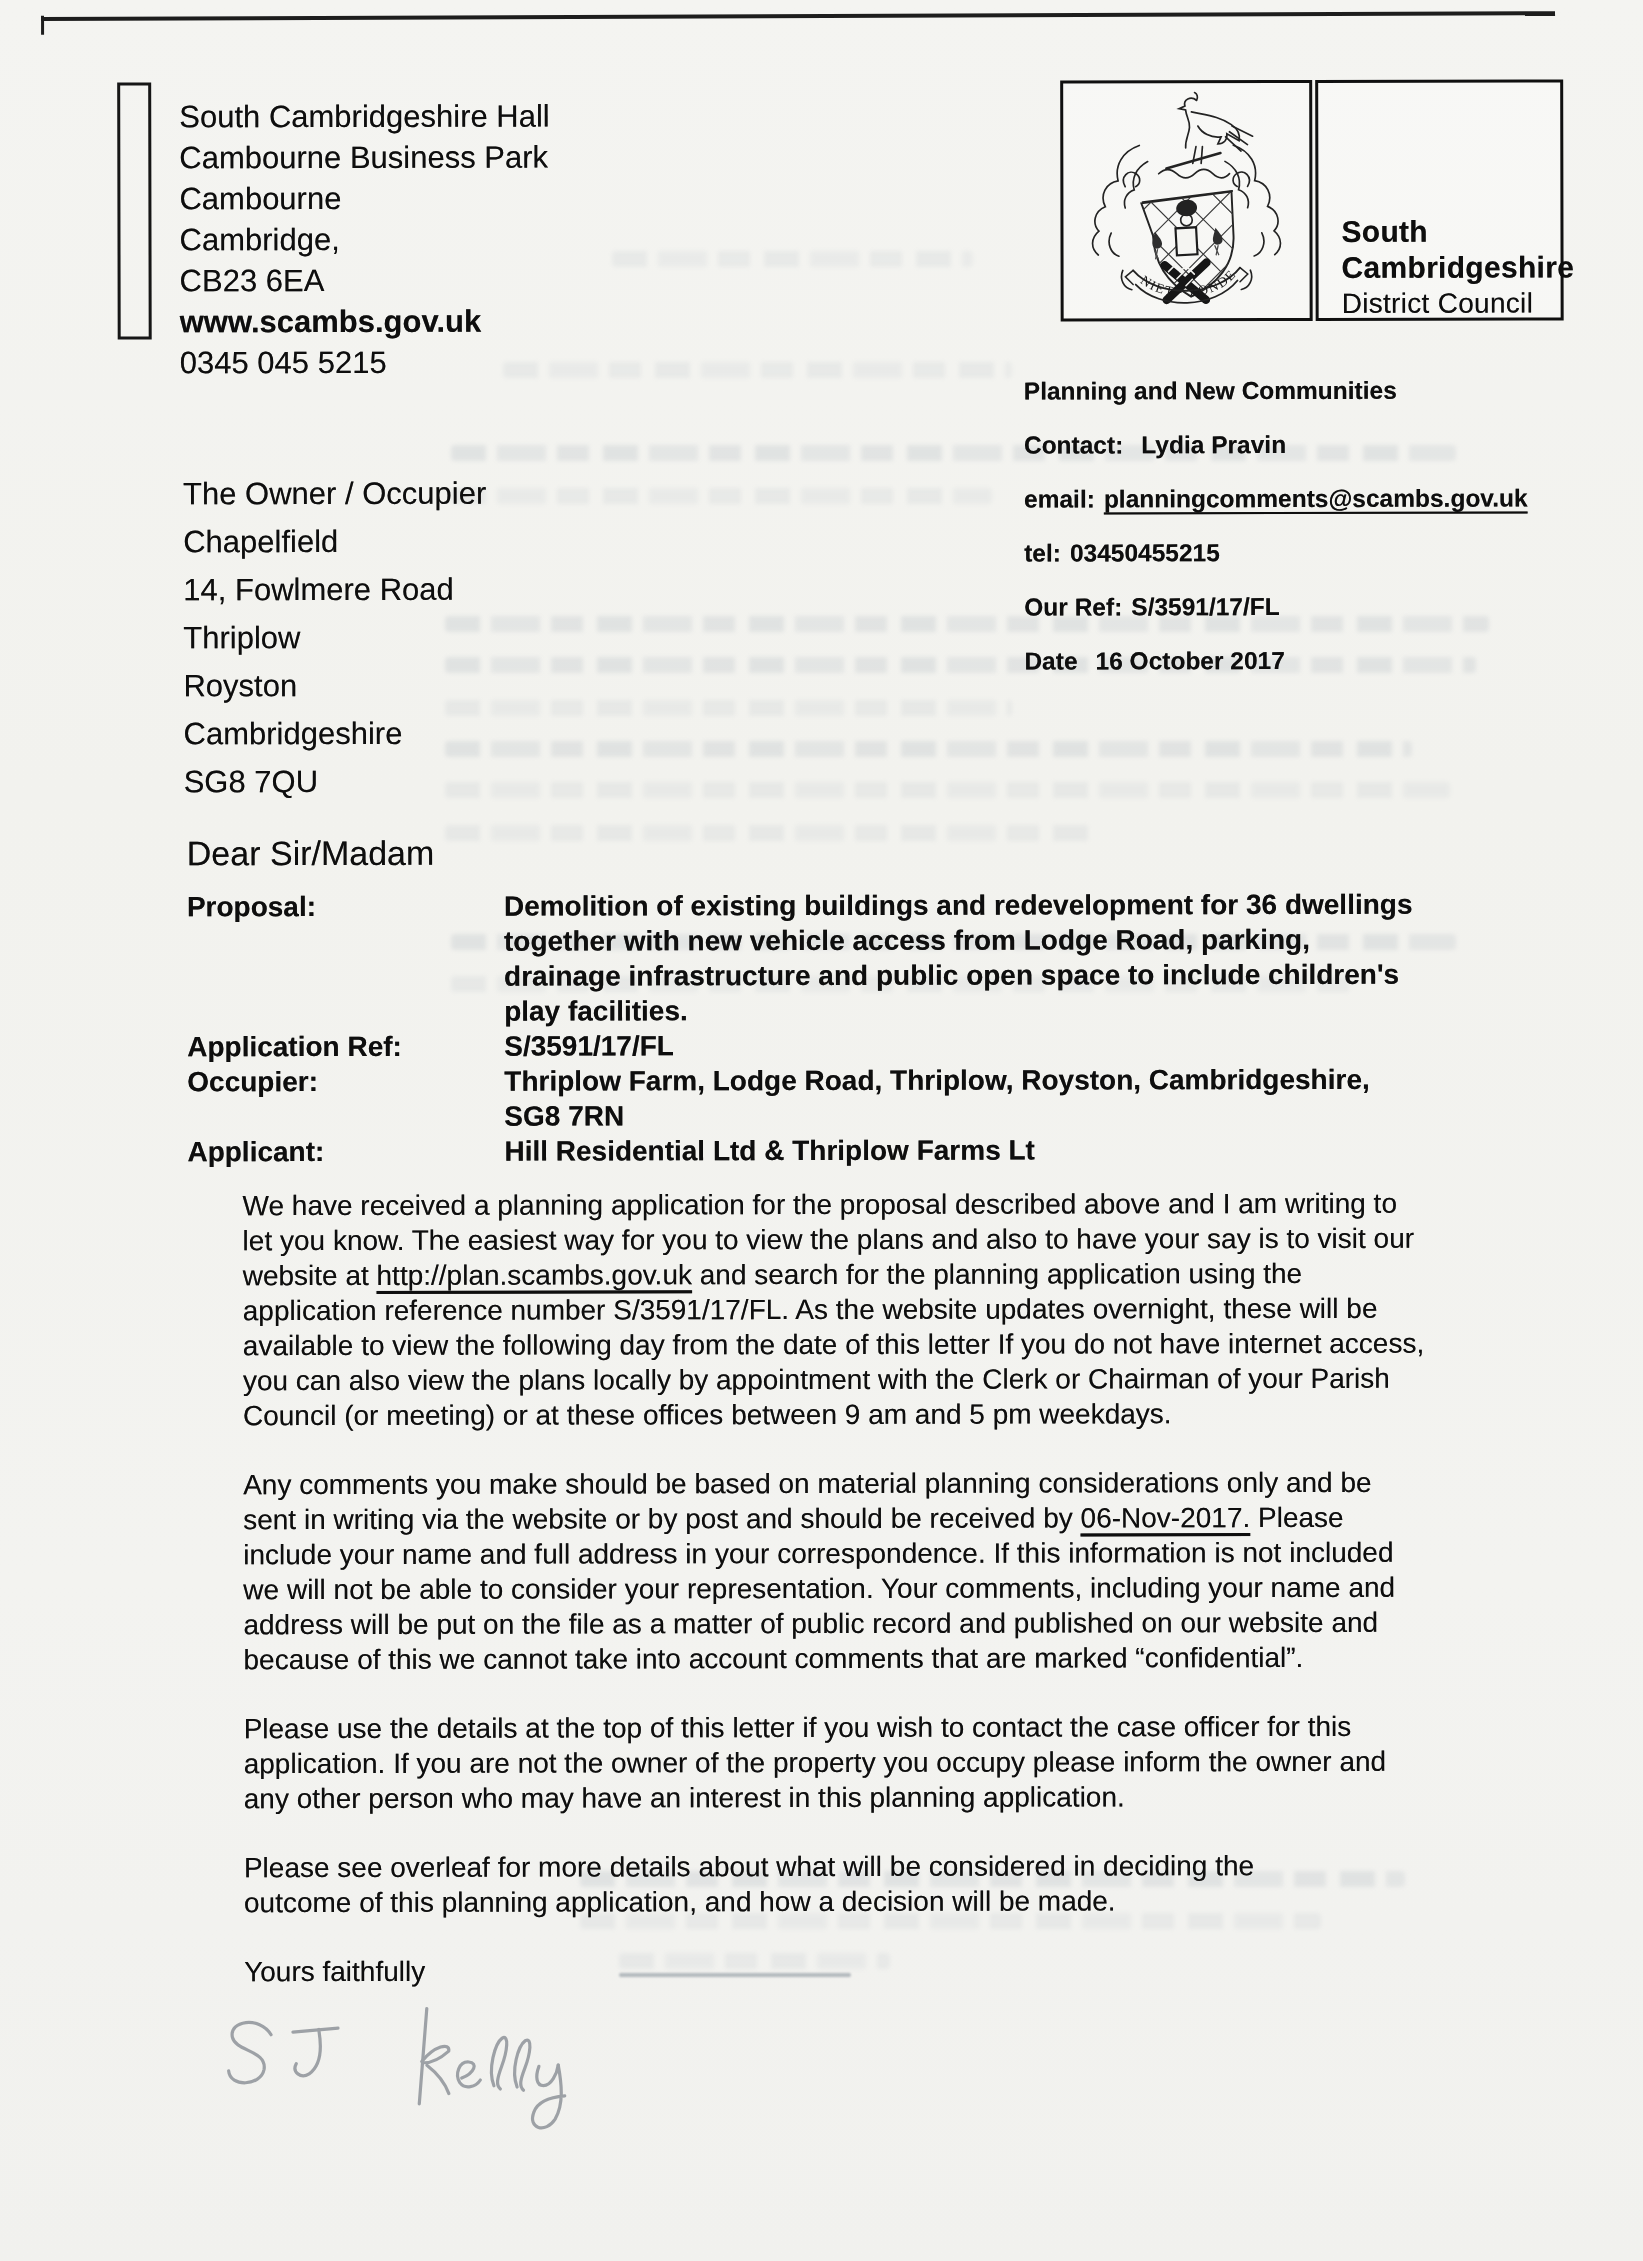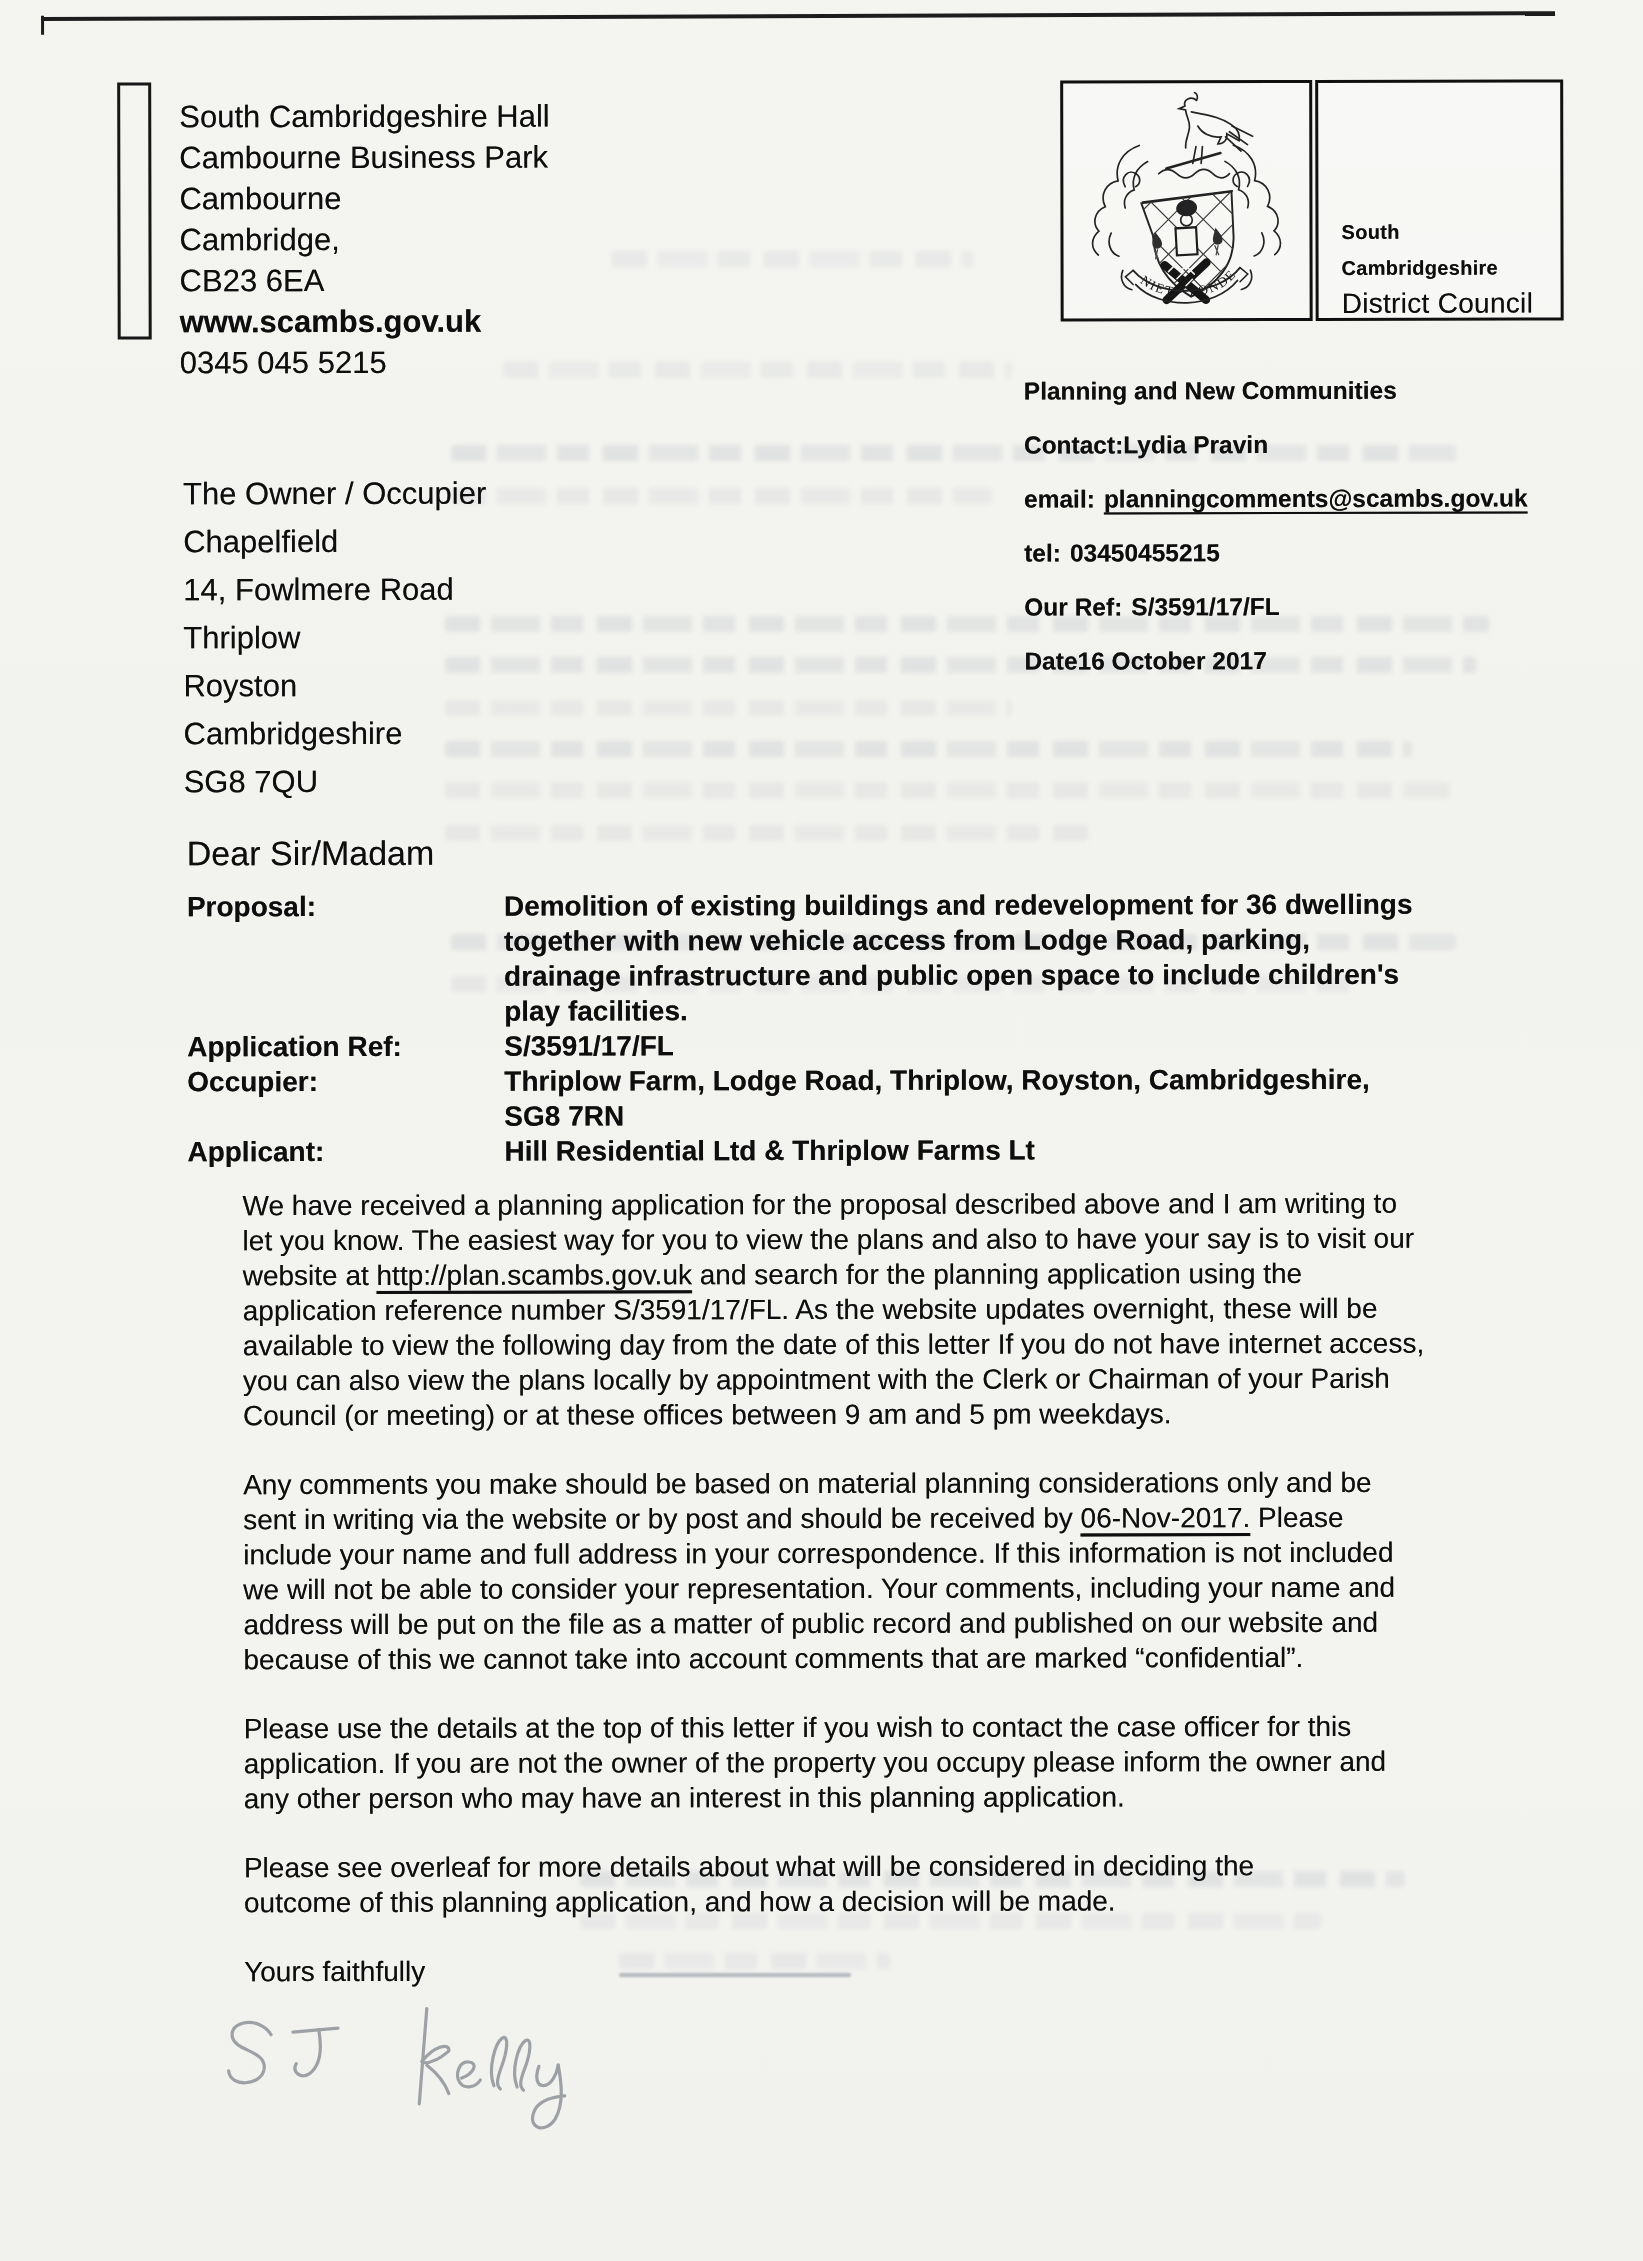--- a/index.html
+++ b/index.html
@@ -24,28 +24,28 @@
       rgba(148,160,172,.28) 46px 95px, rgba(148,160,172,0) 95px 106px,
       rgba(148,160,172,.32) 106px 138px, rgba(148,160,172,0) 138px 152px);}
   .bleed.dim{opacity:.35;}
   .bleed-underline{position:absolute;height:3.9px;background:rgba(85,100,115,.4);filter:blur(1px);border-radius:1.9px;}
   
   .sender{position:absolute;left:179px;top:95px;font-size:31px;line-height:41px;}
   .sender .site{font-weight:700;}
   .logo-box{position:absolute;top:81px;border:3.2px solid #101010;background:rgba(255,255,255,.35);}
   .crest-box{left:1060px;width:246px;height:235px;}
   .name-box{left:1315px;width:242px;height:235px;}
-  .name-box .nm{margin-left:23px;font-size:20px;line-height:36px;letter-spacing:0.3px;}
+  .name-box .nm{margin-left:23px;font-size:30px;line-height:36px;letter-spacing:0.3px;}
   .name-box .nm.first{margin-top:131px;}
   .name-box .bold{font-weight:700;}
   .name-box .light{font-weight:400;font-size:28px;}
   
   .contact{position:absolute;left:1023px;top:376px;font-size:24.5px;font-weight:700;}
   .contact .row{display:flex;margin-bottom:23px;line-height:31px;white-space:pre;}
-  .contact .gap-lg{}
+  .contact .gap-lg{margin-right:18px;}
   .contact .gap-sm{margin-right:9px;}
   .u-email{text-decoration:underline;text-decoration-thickness:1.9px;text-underline-offset:5.2px;}
   
   .recipient{position:absolute;left:182px;top:469px;font-size:31px;line-height:48px;}
   .salutation{position:absolute;left:185px;top:833px;font-size:34px;}
   
   .summary{position:absolute;left:185px;top:888px;display:grid;grid-template-columns:317px auto;
     font-size:28px;font-weight:700;line-height:35px;white-space:pre;}
   
   .body-text{position:absolute;left:240px;top:1187px;font-size:28px;line-height:35px;}

